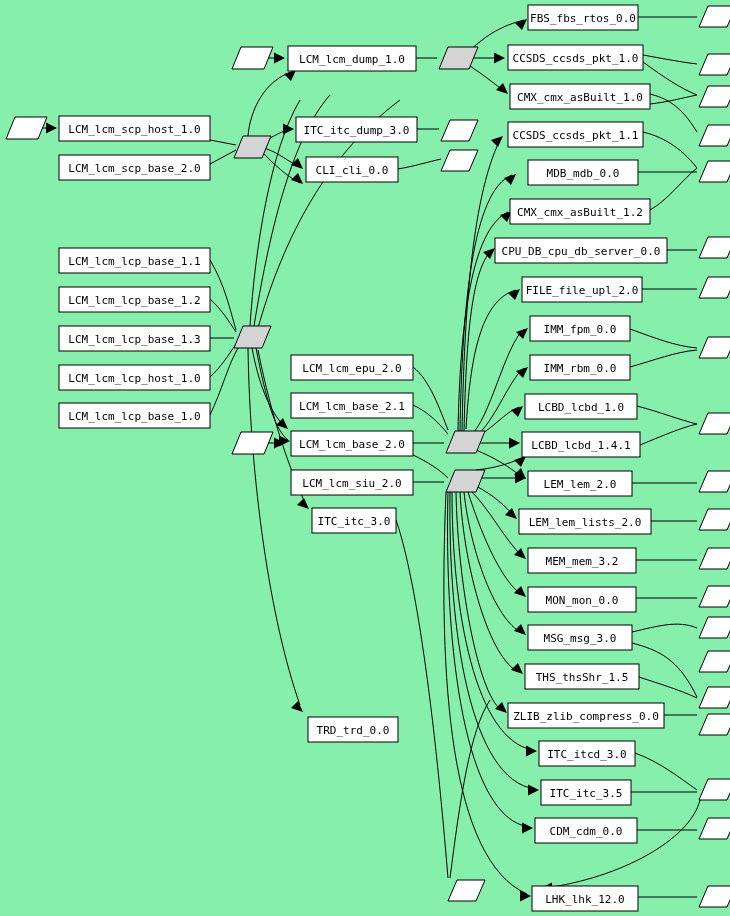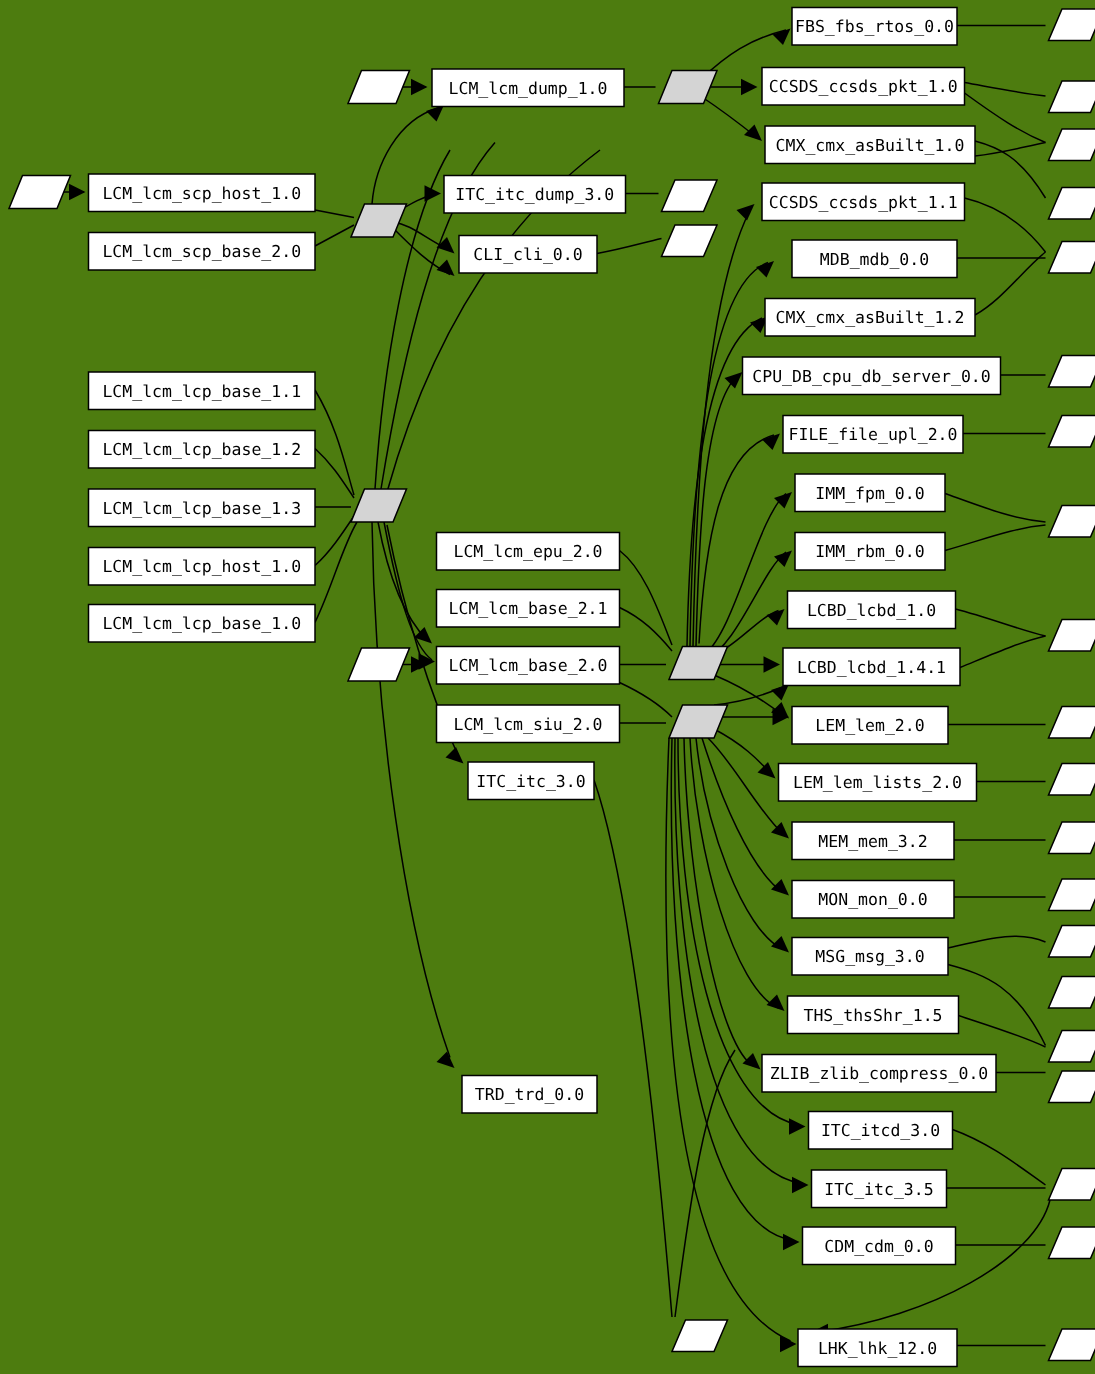--- a/index.html
+++ b/index.html
@@ -4,21 +4,21 @@
 <style>
   html, body {
     margin: 0;
     padding: 0;
     background: #ffffff;
   }
   #graph-root {
     position: relative;
     width: 730px;
     height: 916px;
-    background: #4d7c0f;
+    background: #86efac;
     font-family: "DejaVu Sans Mono", "Liberation Mono", monospace;
   }
   svg#graph-canvas {
     position: absolute;
     top: 0; left: 0;
     width: 730px;
     height: 916px;
     display: block;
   }
   .node-box rect {

